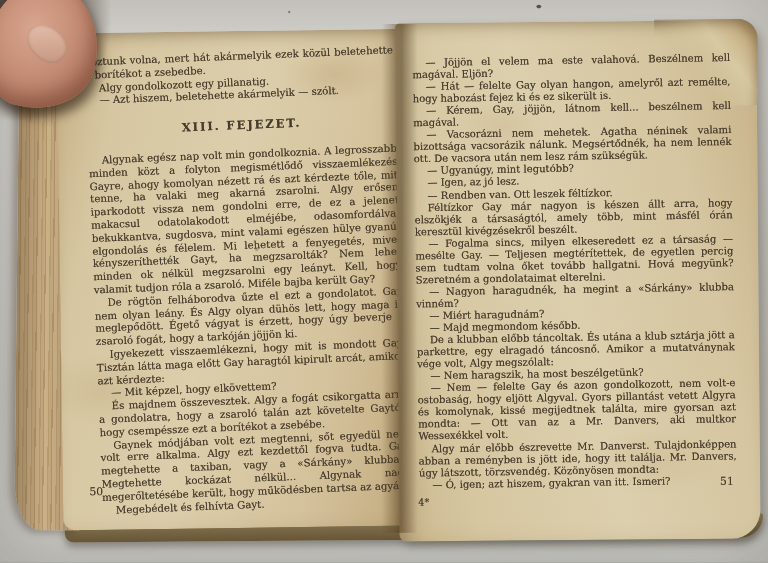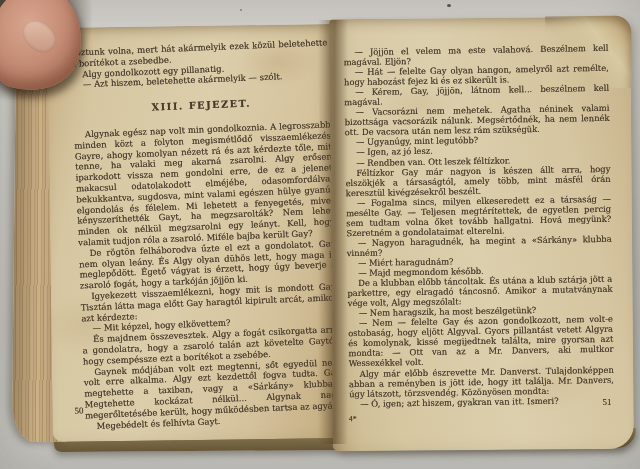--- a/index.html
+++ b/index.html
@@ -89,21 +89,21 @@
     font-size:8.4px;line-height:10.05px;
     transform:rotate(-.45deg);transform-origin:0 0;
   }
   .text-block p{margin:0;}
   .text-block p.para{text-indent:11px;}
   .text-block p.noindent{text-indent:0;}
   .text-block p.heading{
     text-align:center;font-weight:bold;text-indent:0;
     font-size:9.6px;letter-spacing:1.6px;margin:15px 0 13px;
   }
-  .folio{position:absolute;font-size:9px;color:#473b2c;text-shadow:0 0 .5px rgba(74,62,44,.7);font-family:Liberation Serif, serif;}
+  .folio{position:absolute;font-size:9px;color:#473b2c;text-shadow:0 0 .5px rgba(74,62,44,.7);}
   .folio-left{left:22px;bottom:26px;}
   .sig-mark{left:16px;bottom:28px;font-size:8px;}
   .folio-right{right:22px;bottom:42px;}
 
   
   .thumb{
     position:absolute;left:-10px;top:-14px;width:92px;height:106px;z-index:5;
     background:radial-gradient(ellipse at 38% 38%,#d8a68f 0%,#c48b74 45%,#a76f59 78%,#8d5a47 100%);
     border-radius:46% 54% 62% 38% / 48% 58% 42% 52%;
     transform:rotate(16deg);

